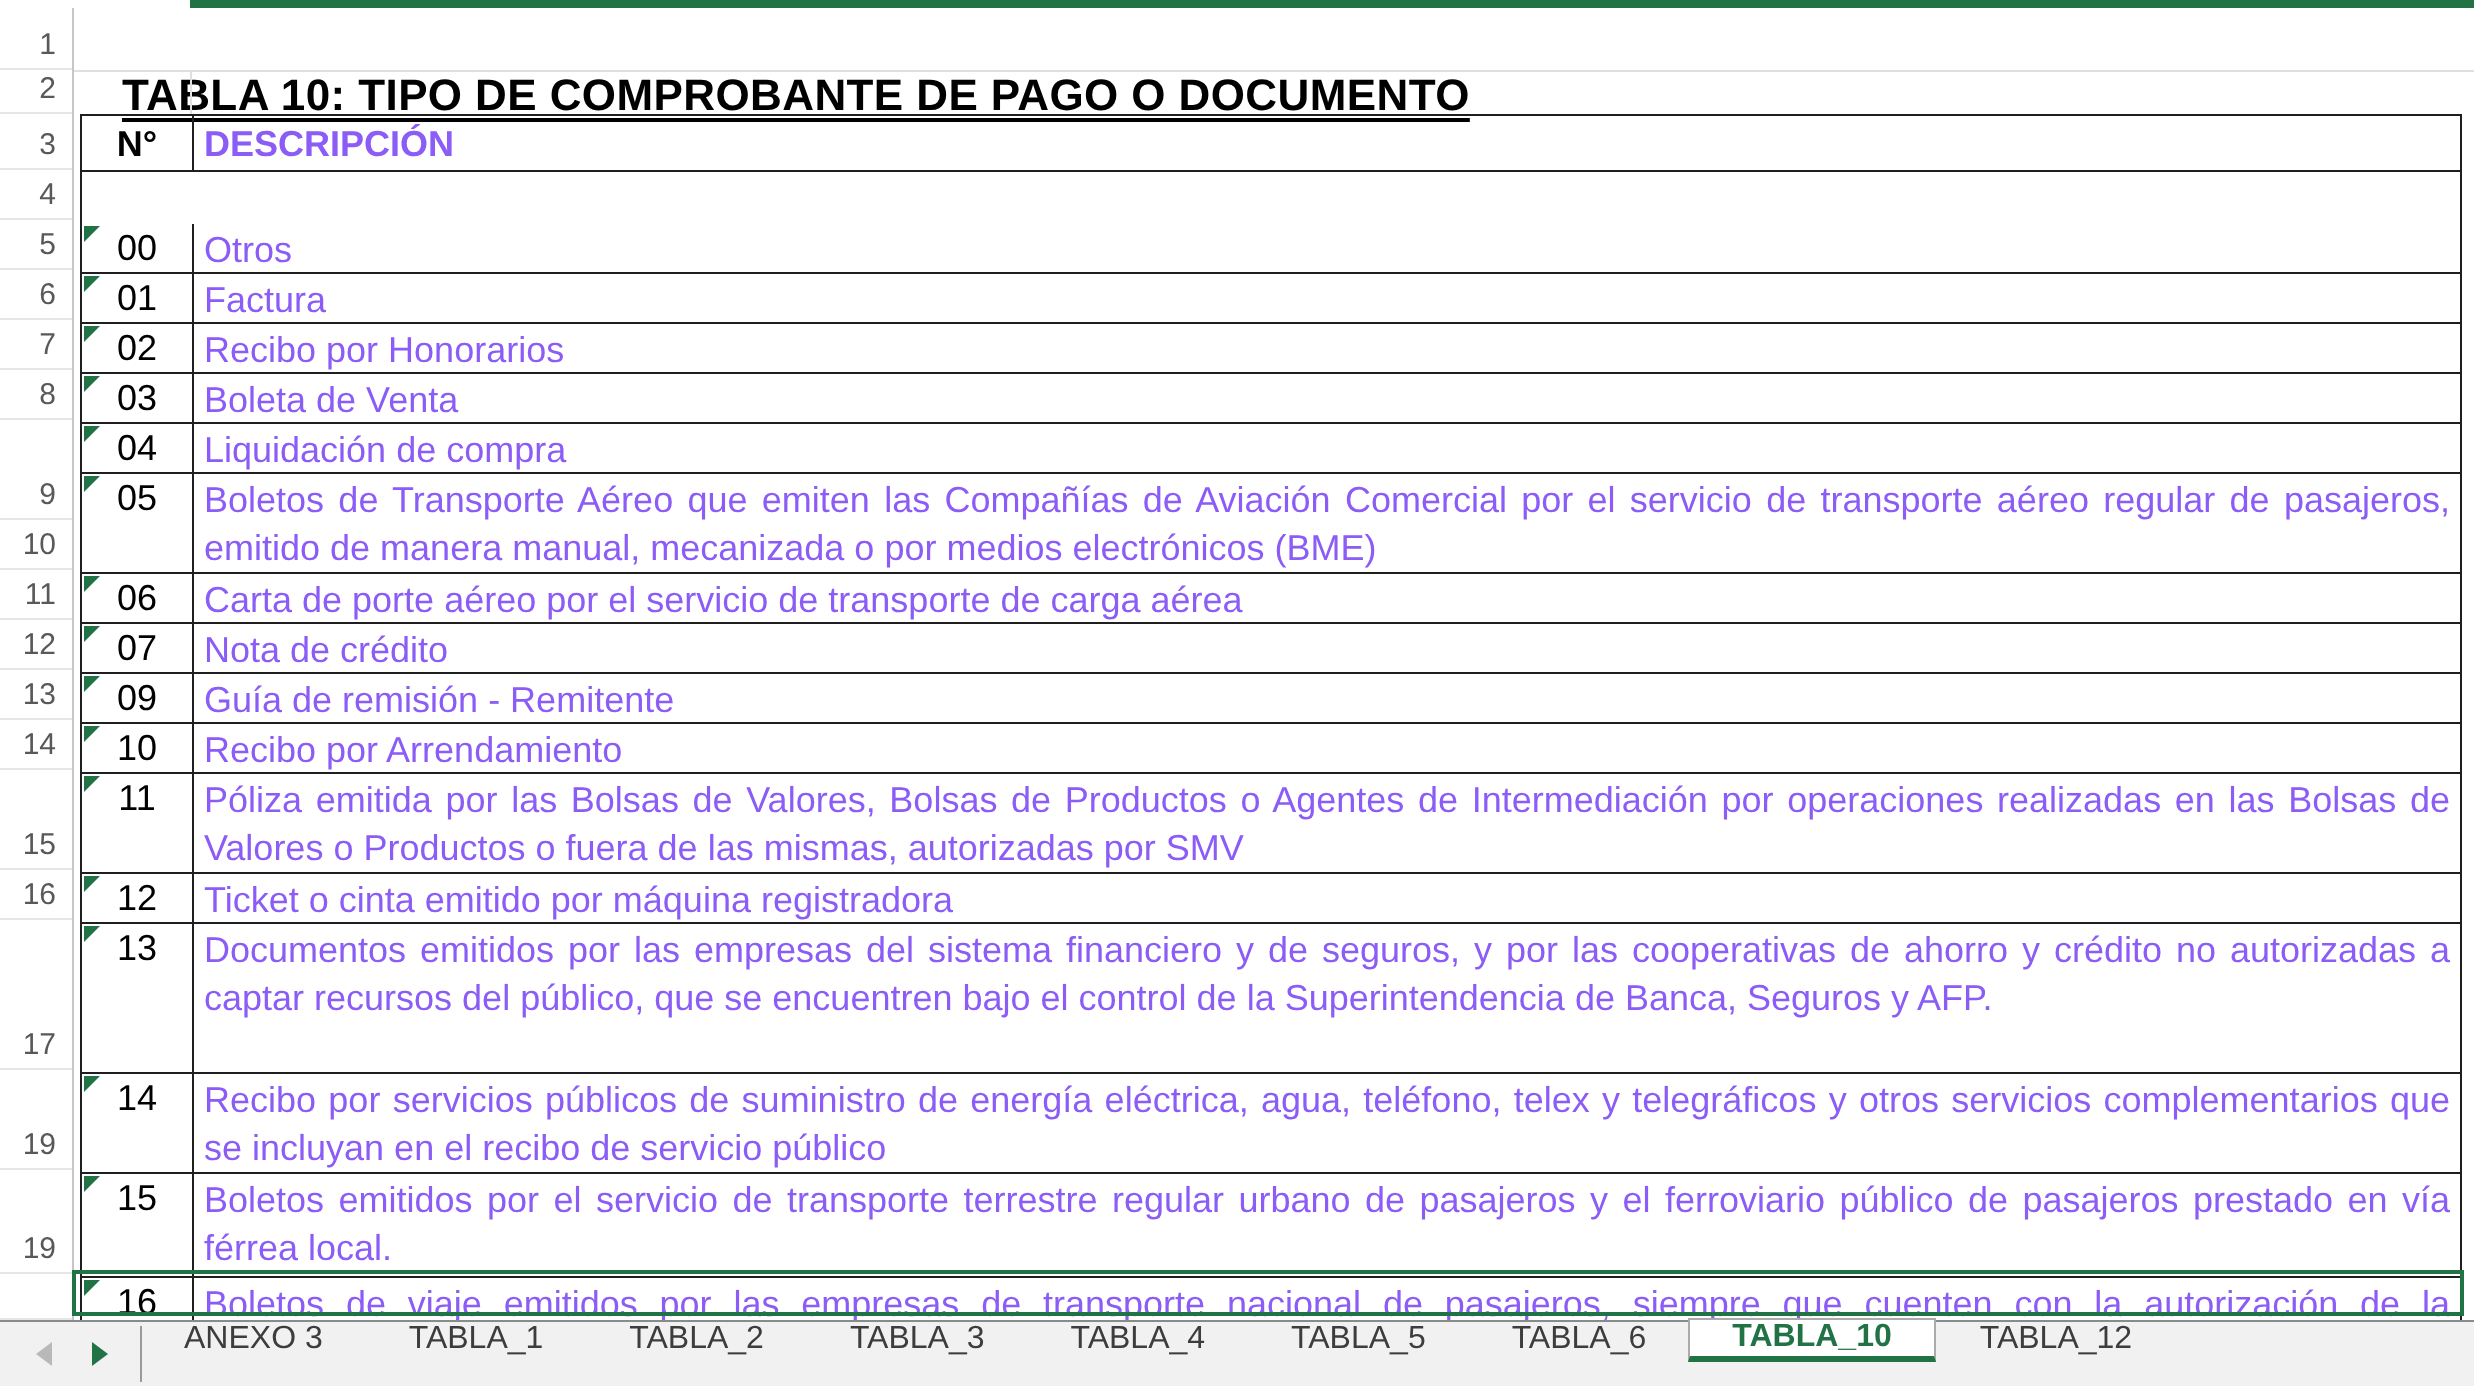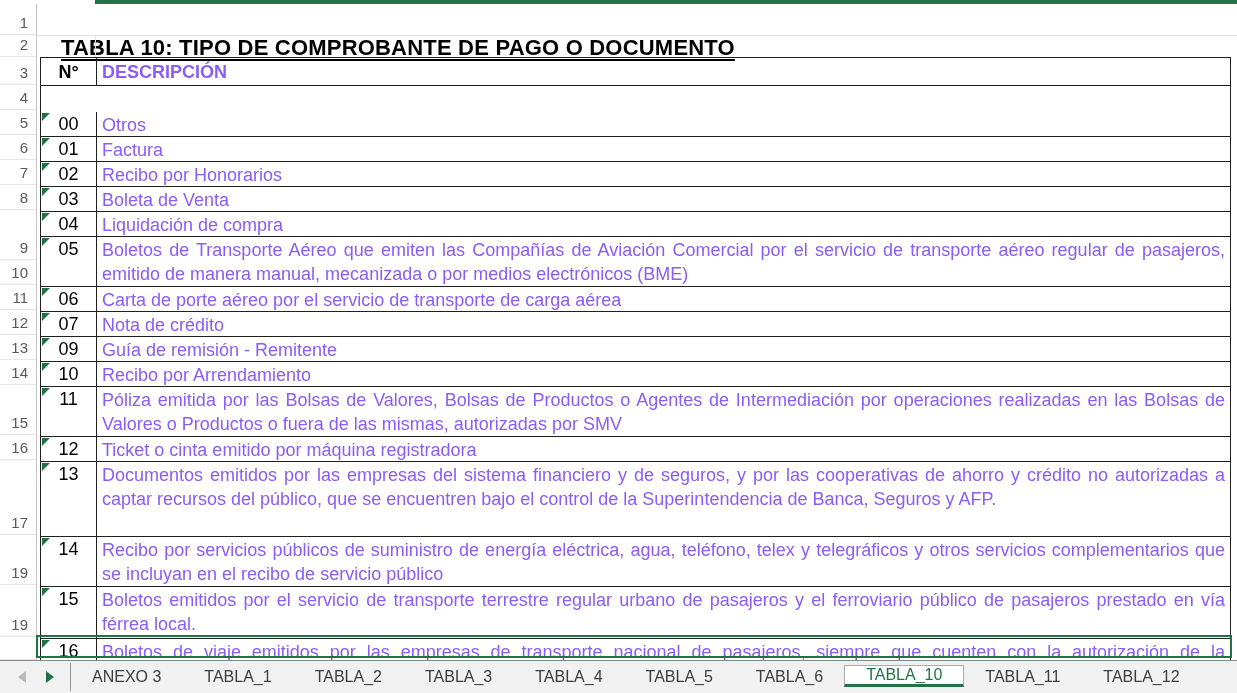--- a/index.html
+++ b/index.html
@@ -48,21 +48,21 @@
   
   .tabbar{position:absolute;left:0;top:660px;right:0;height:33px;background:var(--tabbar-bg);
     border-top:1px solid #8a8a8a;box-sizing:border-box;display:flex;align-items:stretch;}
   .navs{display:flex;align-items:center;gap:20px;padding:0 16px 0 18px;}
   .arrow-left{width:0;height:0;border-top:6px solid transparent;border-bottom:6px solid transparent;border-right:8px solid #b9b9b9;}
   .arrow-right{width:0;height:0;border-top:6px solid transparent;border-bottom:6px solid transparent;border-left:8px solid var(--green);}
   .tabsep{width:1px;background:#9a9a9a;margin:7px 0;flex:none;}
   .tabsep.tall{margin:2px 0;}
   .tab{display:flex;align-items:center;padding:0 21px;font-size:16px;color:var(--tab-text);
     white-space:nowrap;box-sizing:border-box;cursor:default;}
-  .tab.active{background:#fff;color:var(--green);font-weight:normal;
+  .tab.active{background:#fff;color:var(--green);font-weight:bold;
     border:1px solid #ababab;border-bottom:3px solid var(--green);margin-top:-2px;}
 </style>
 </head>
 <body>
 
 <div class="screen">
 
   <div class="topstrip"></div>
 
   <div class="gutter">
@@ -173,35 +173,34 @@
   </div>
 
   <div class="selbox"></div>
 
   <div class="tabbar">
     <div class="navs">
       <span class="arrow-left"></span>
       <span class="arrow-right"></span>
     </div>
     <div class="tabsep tall"></div>
-    <div id="tabs" style="display:flex;align-items:center;">
+    <div id="tabs" style="display:flex;align-items:flex-start;">
         <div class="tab">ANEXO 3</div>
         <div class="tabsep"></div>
         <div class="tab">TABLA_1</div>
         <div class="tabsep"></div>
         <div class="tab">TABLA_2</div>
         <div class="tabsep"></div>
         <div class="tab">TABLA_3</div>
         <div class="tabsep"></div>
         <div class="tab">TABLA_4</div>
         <div class="tabsep"></div>
         <div class="tab">TABLA_5</div>
         <div class="tabsep"></div>
         <div class="tab">TABLA_6</div>
         <div class="tab active">TABLA_10</div>
-        <div class="tab">TABLA_11</div>
         <div class="tabsep"></div>
         <div class="tab">TABLA_12</div>
         <div class="tabsep"></div>
       </div>
   </div>
 
 </div>
 
 </body></html>

